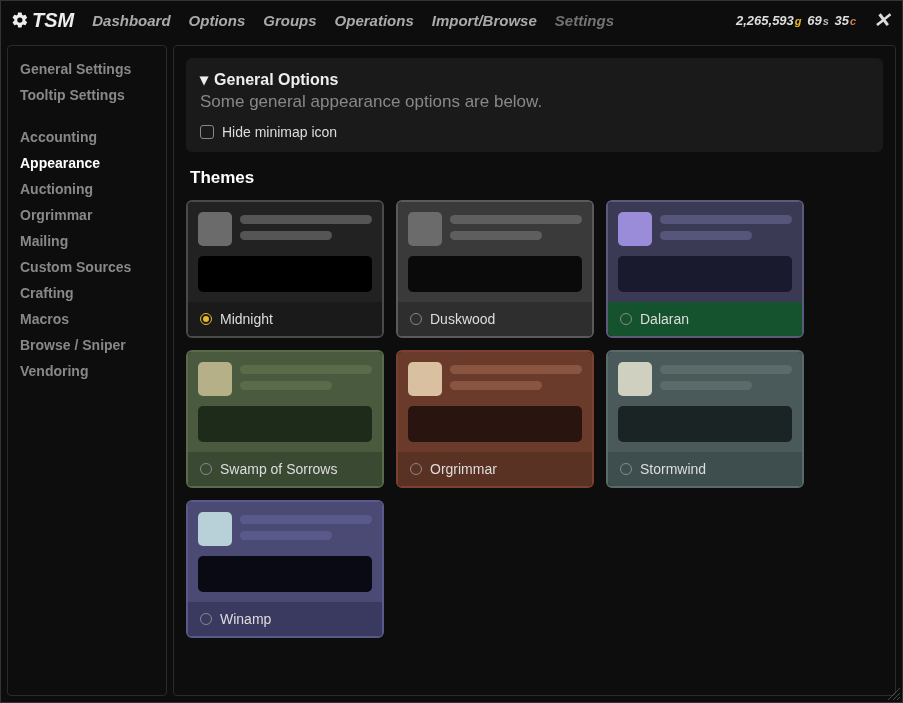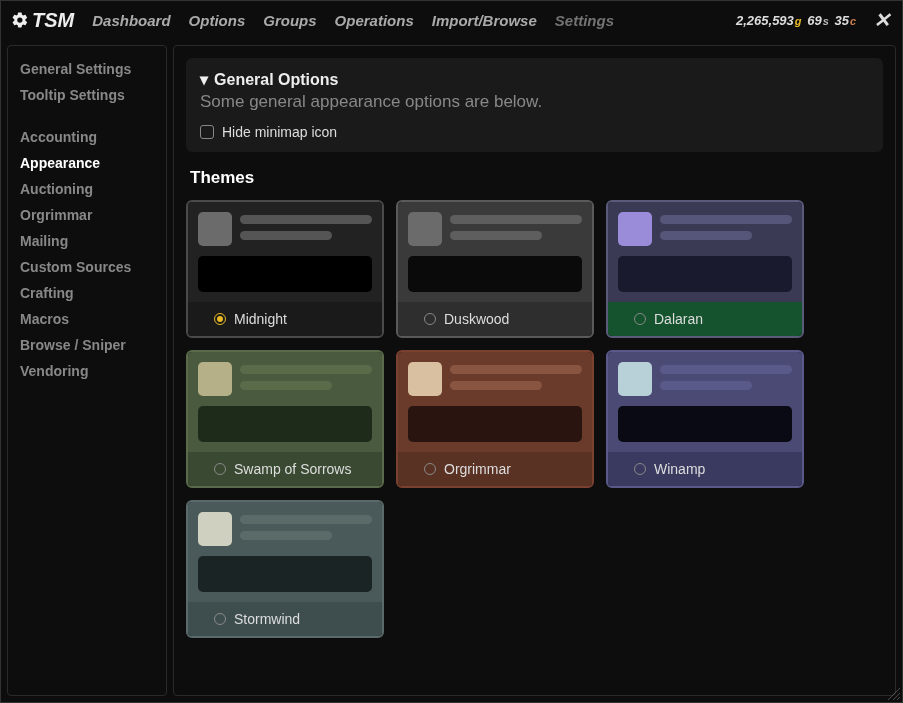--- a/index.html
+++ b/index.html
@@ -200,21 +200,21 @@
       height: 9px;
       border-radius: 5px;
       width: 70%;
     }
     .theme-bar {
       height: 36px;
       border-radius: 5px;
     }
     .theme-footer {
       height: 34px;
-      padding: 0 26px;
+      padding: 0 12px;
       display: flex;
       align-items: center;
       gap: 8px;
       font-size: 14px;
       color: #ddd;
     }
     .radio {
       width: 12px;
       height: 12px;
       border: 1.5px solid #888;
@@ -381,50 +381,50 @@
           <div class="theme-line2" style="background:#8a5540"></div>
         </div>
       </div>
       <div class="theme-bar" style="background:#2a1410"></div>
     </div>
     <div class="theme-footer" style="background:#5a3224">
       <div class="radio "></div>
       <span>Orgrimmar</span>
     </div>
           </div>
+          <div class="theme-card" style="border-color: rgb(90, 106, 106);">
+    <div class="theme-preview" style="background:#4a5a5a">
+      <div class="theme-preview-top">
+        <div class="theme-square" style="background:#d0d0c0"></div>
+        <div class="theme-lines">
+          <div class="theme-line1" style="background:#5a6b6a"></div>
+          <div class="theme-line2" style="background:#5a6b6a"></div>
+        </div>
+      </div>
+      <div class="theme-bar" style="background:#1a2424"></div>
+    </div>
+    <div class="theme-footer" style="background:#3e4e4e">
+      <div class="radio "></div>
+      <span>Stormwind</span>
+    </div>
+          </div>
           <div class="theme-card" style="border-color: rgb(90, 90, 138);">
     <div class="theme-preview" style="background:#4a4a75">
       <div class="theme-preview-top">
         <div class="theme-square" style="background:#b8d0d8"></div>
         <div class="theme-lines">
           <div class="theme-line1" style="background:#5a5a8a"></div>
           <div class="theme-line2" style="background:#5a5a8a"></div>
         </div>
       </div>
       <div class="theme-bar" style="background:#0a0a15"></div>
     </div>
     <div class="theme-footer" style="background:#3a3a60">
       <div class="radio "></div>
       <span>Winamp</span>
-    </div>
-          </div>
-          <div class="theme-card" style="border-color: rgb(90, 106, 106);">
-    <div class="theme-preview" style="background:#4a5a5a">
-      <div class="theme-preview-top">
-        <div class="theme-square" style="background:#d0d0c0"></div>
-        <div class="theme-lines">
-          <div class="theme-line1" style="background:#5a6b6a"></div>
-          <div class="theme-line2" style="background:#5a6b6a"></div>
-        </div>
-      </div>
-      <div class="theme-bar" style="background:#1a2424"></div>
-    </div>
-    <div class="theme-footer" style="background:#3e4e4e">
-      <div class="radio "></div>
-      <span>Stormwind</span>
     </div>
           </div>
         </div>
     </div>
   </div>
 </div>
 
 <svg class="resize-grip" viewBox="0 0 12 12">
     <path d="M12 0 L0 12 M12 5 L5 12 M12 9 L9 12" stroke="#888" stroke-width="1" fill="none"></path>
   </svg>

